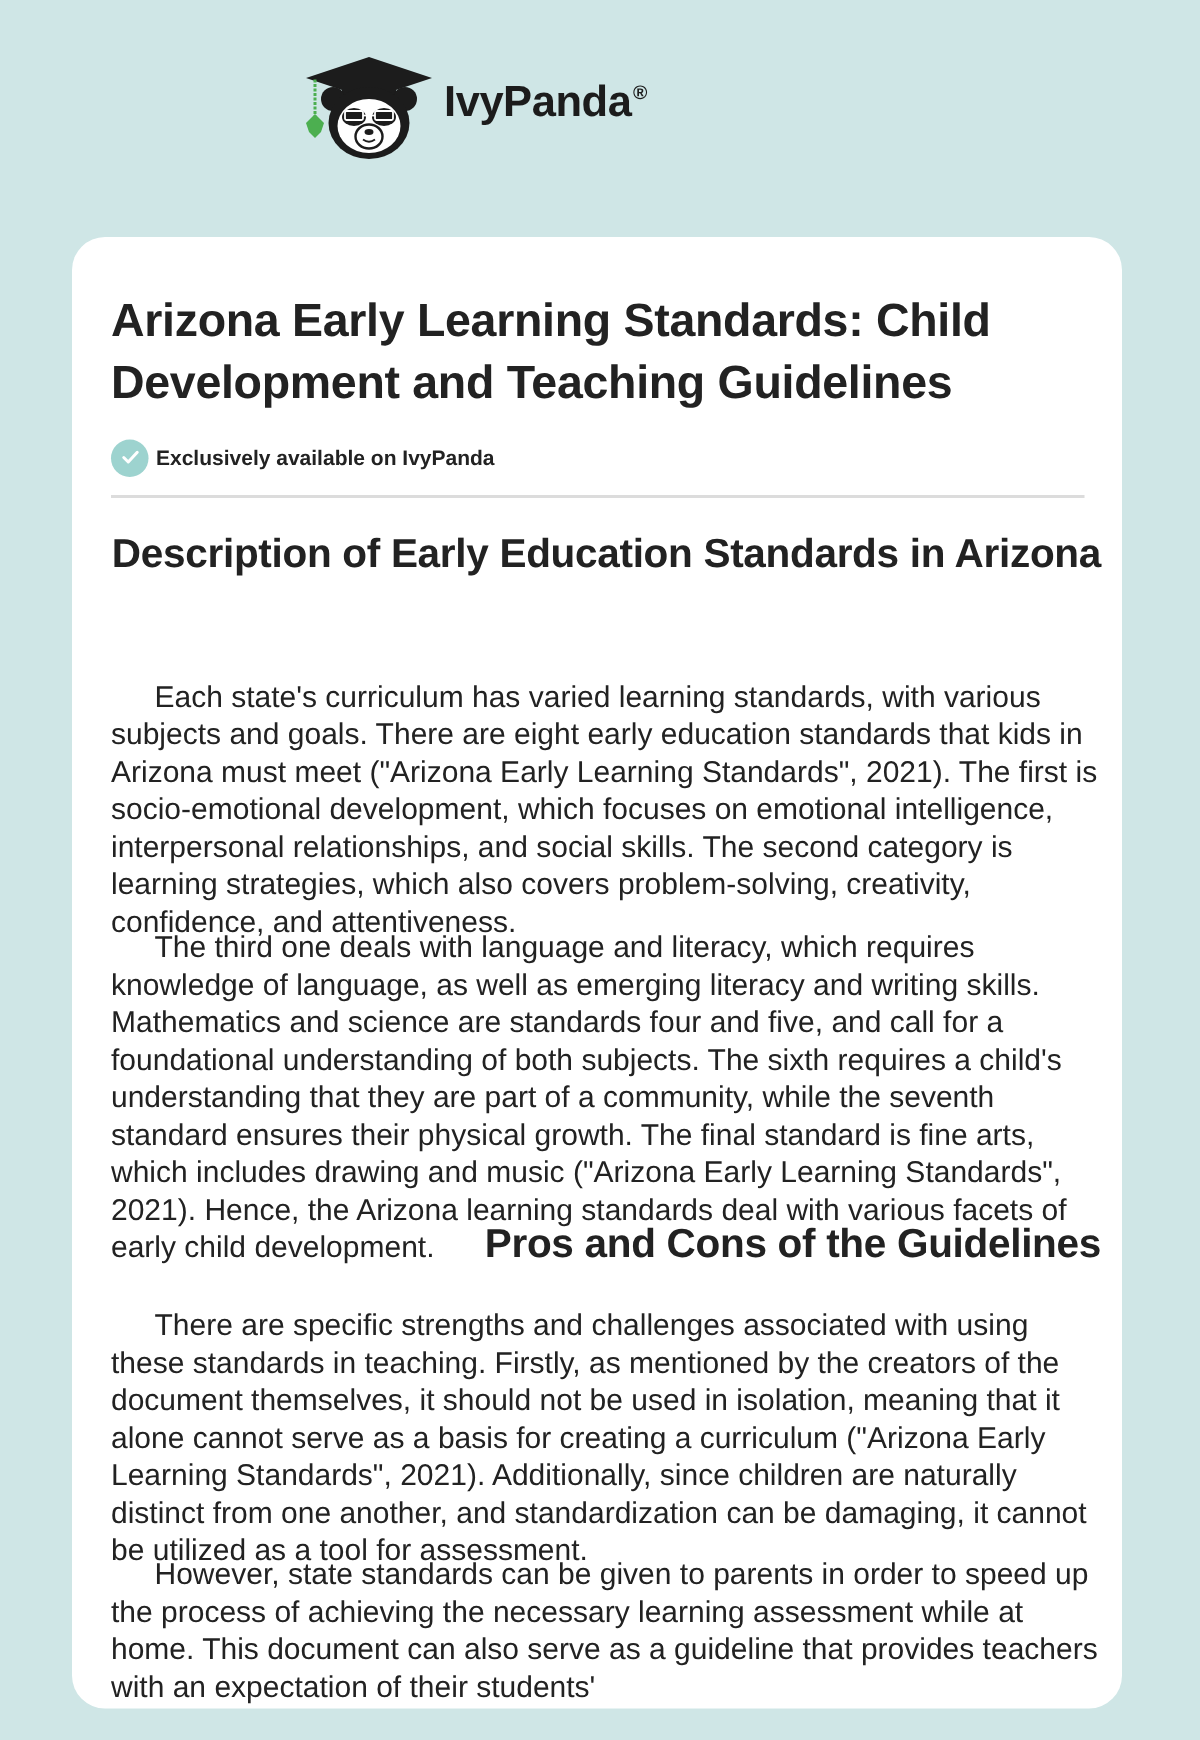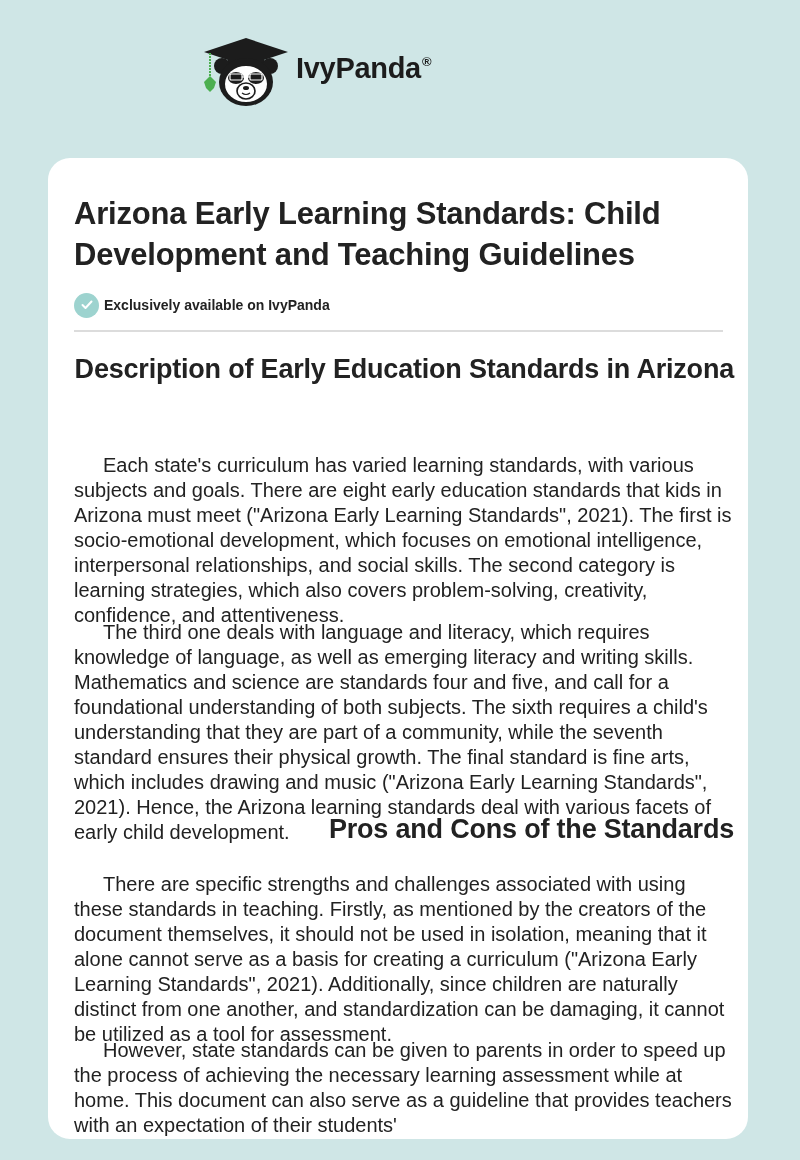--- a/index.html
+++ b/index.html
@@ -165,19 +165,19 @@
     </div>
 
     <div class="divider"></div>
 
     <h2 class="h2" style="top:192px;">Description of Early Education Standards in Arizona</h2>
 
     <p class="para" style="top:295px;">Each state's curriculum has varied learning standards, with various subjects and goals. There are eight early education standards that kids in Arizona must meet ("Arizona Early Learning Standards", 2021). The first is socio-emotional development, which focuses on emotional intelligence, interpersonal relationships, and social skills. The second category is learning strategies, which also covers problem-solving, creativity, confidence, and attentiveness.</p>
 
     <p class="para" style="top:462px;">The third one deals with language and literacy, which requires knowledge of language, as well as emerging literacy and writing skills. Mathematics and science are standards four and five, and call for a foundational understanding of both subjects. The sixth requires a child's understanding that they are part of a community, while the seventh standard ensures their physical growth. The final standard is fine arts, which includes drawing and music ("Arizona Early Learning Standards", 2021). Hence, the Arizona learning standards deal with various facets of early child development.</p>
 
-    <h2 class="h2" style="top:652px;">Pros and Cons of the Standards</h2>
+    <h2 class="h2" style="top:652px;">Pros and Cons of the Guidelines</h2>
 
     <p class="para" style="top:714px;">There are specific strengths and challenges associated with using these standards in teaching. Firstly, as mentioned by the creators of the document themselves, it should not be used in isolation, meaning that it alone cannot serve as a basis for creating a curriculum ("Arizona Early Learning Standards", 2021). Additionally, since children are naturally distinct from one another, and standardization can be damaging, it cannot be utilized as a tool for assessment.</p>
 
     <p class="para" style="top:880px;">However, state standards can be given to parents in order to speed up the process of achieving the necessary learning assessment while at home. This document can also serve as a guideline that provides teachers with an expectation of their students'</p>
   </div>
 </div>
 
 </body></html>

